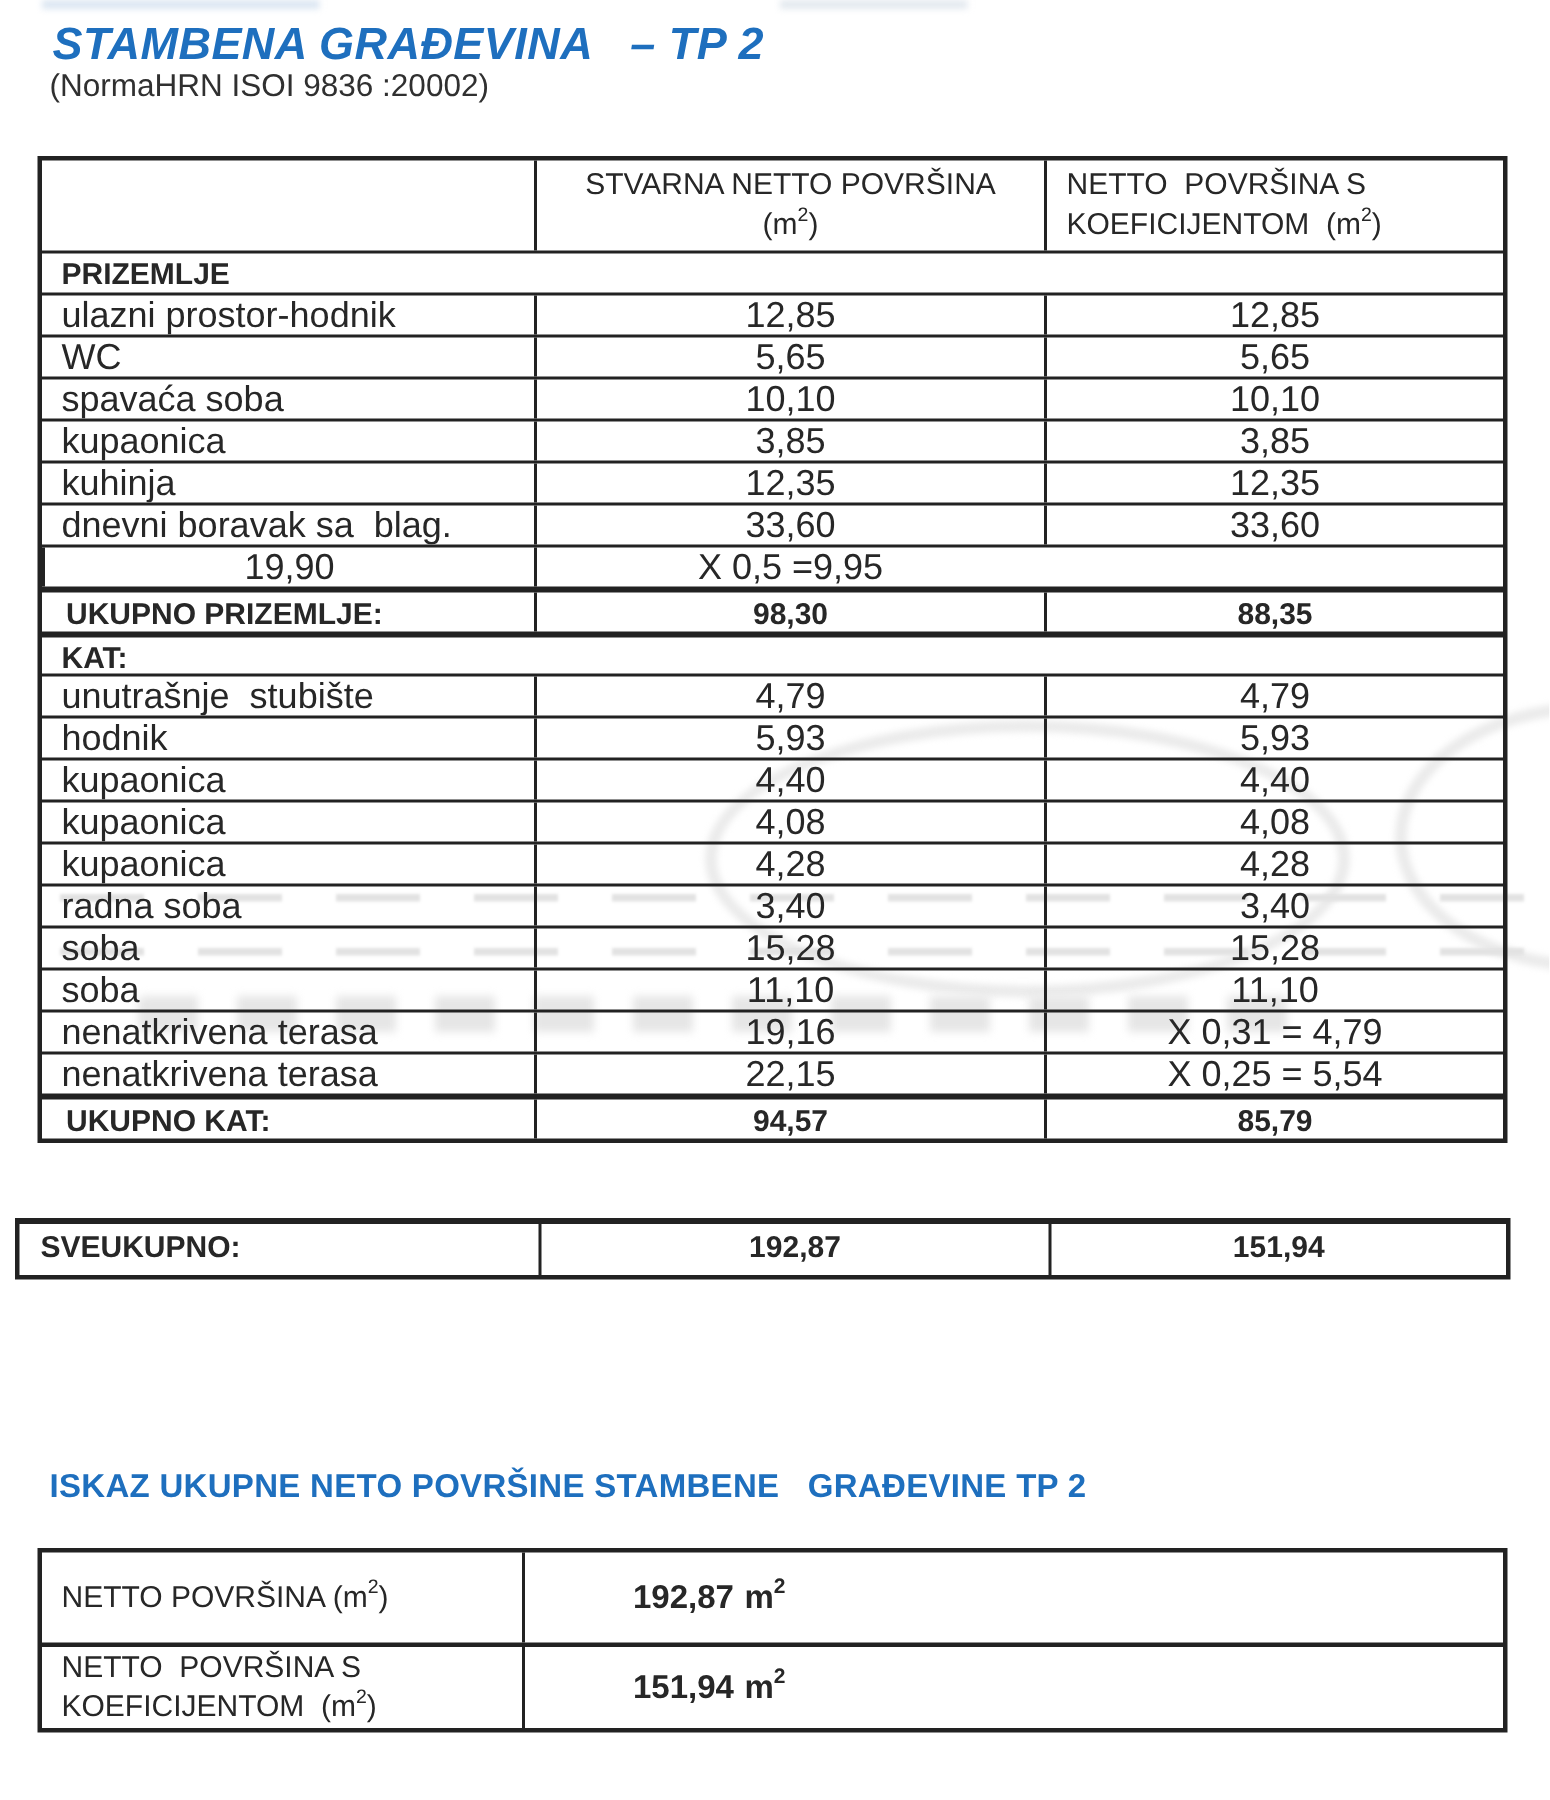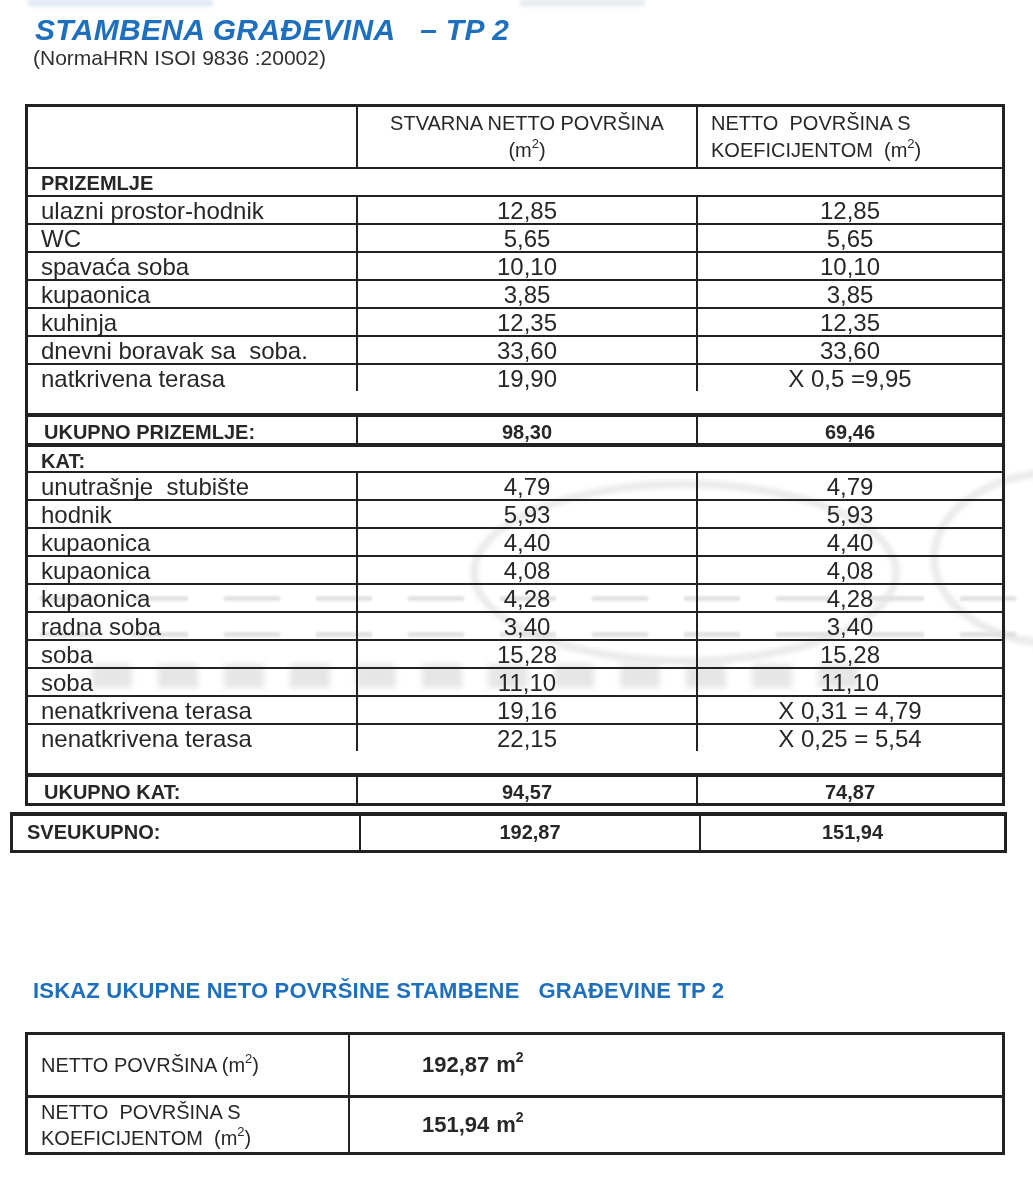--- a/index.html
+++ b/index.html
@@ -46,21 +46,21 @@
   .c1{padding-left:13px;text-align:left;}
   .c2,.c3{border-left:2px solid var(--border);text-align:center;}
   .t-head{height:60px;}
   .t-head .c1{border:none;}
   .t-head .hc{display:flex;flex-direction:column;justify-content:flex-start;padding-top:3px;font-size:20px;line-height:27px;}
   .t-head .c2{align-items:center;}
   .t-head .c3{align-items:flex-start;padding-left:13px;text-align:left;}
   .t-section{height:28px;}
   .t-section .c1{grid-column:1 / 4;font-weight:bold;font-size:20px;line-height:28px;}
   .t-data{height:28px;font-size:24px;line-height:28px;}
-  .t-total{height:30px;font-size:20px;line-height:30px;font-weight:bold;margin-top:22px;}
+  .t-total{height:30px;font-size:20px;line-height:30px;font-weight:bold;}
   .t-total .c1{padding-left:16px;}
   sup.sq{font-size:13px;line-height:0;position:relative;top:-1px;}
 
   
   .grand-row{position:absolute;left:10px;top:812px;width:997px;height:41px;
     border:3px solid var(--border);border-top:4px solid var(--border);
     display:grid;grid-template-columns:346px 340px 1fr;font-weight:bold;font-size:20px;line-height:33px;background:transparent;}
   .grand-row .c1{padding-left:14px;}
 
   
@@ -139,35 +139,34 @@
         <div class="td c3">3,85</div>
       </div>
 
       <div class="tr t-data">
         <div class="td c1">kuhinja</div>
         <div class="td c2">12,35</div>
         <div class="td c3">12,35</div>
       </div>
 
       <div class="tr t-data">
-        <div class="td c1">dnevni boravak sa  soba.</div>
+        <div class="td c1">dnevni boravak sa  blag.</div>
         <div class="td c2">33,60</div>
         <div class="td c3">33,60</div>
       </div>
 
       <div class="tr t-data">
-        <div class="td c1">natkrivena terasa</div>
         <div class="td c2">19,90</div>
         <div class="td c3">X 0,5 =9,95</div>
       </div>
 
       <div class="tr t-total bt-thick">
         <div class="td c1">UKUPNO PRIZEMLJE:</div>
         <div class="td c2">98,30</div>
-        <div class="td c3">69,46</div>
+        <div class="td c3">88,35</div>
       </div>
 
       <div class="tr t-section bt-thick">
         <div class="td c1">KAT:</div>
       </div>
 
       <div class="tr t-data">
         <div class="td c1">unutrašnje  stubište</div>
         <div class="td c2">4,79</div>
         <div class="td c3">4,79</div>
@@ -223,21 +222,21 @@
 
       <div class="tr t-data">
         <div class="td c1">nenatkrivena terasa</div>
         <div class="td c2">22,15</div>
         <div class="td c3">X 0,25 = 5,54</div>
       </div>
 
       <div class="tr t-total bt-thick">
         <div class="td c1">UKUPNO KAT:</div>
         <div class="td c2">94,57</div>
-        <div class="td c3">74,87</div>
+        <div class="td c3">85,79</div>
       </div>
 
     </div>
 
     <div class="grand-row">
       <div class="td c1">SVEUKUPNO:</div>
       <div class="td c2">192,87</div>
       <div class="td c3">151,94</div>
     </div>
 

